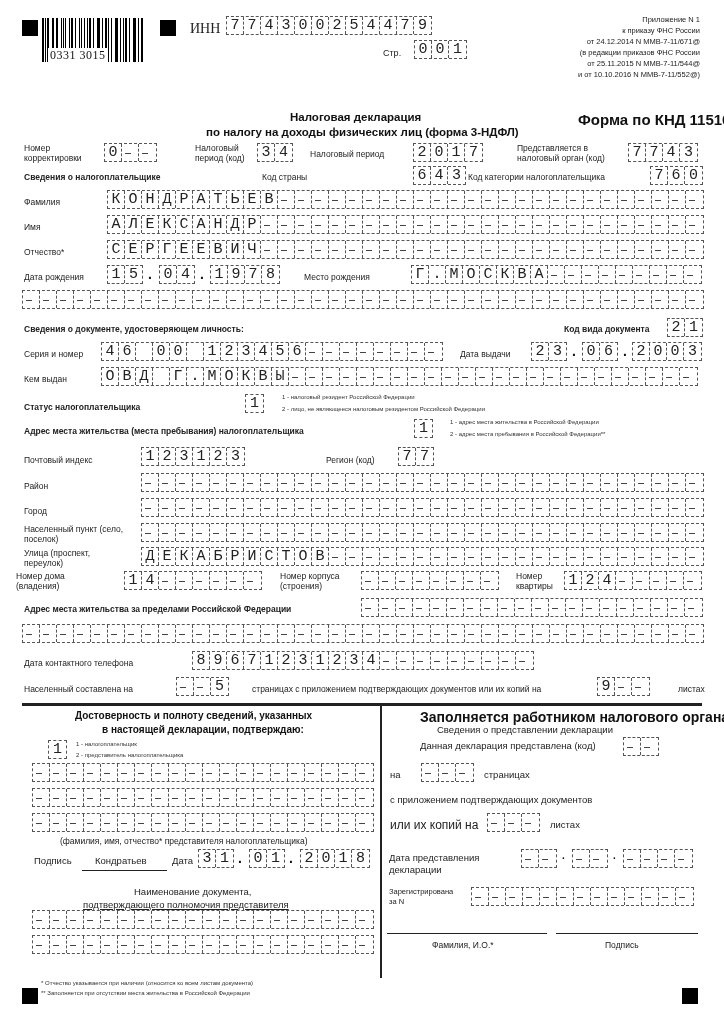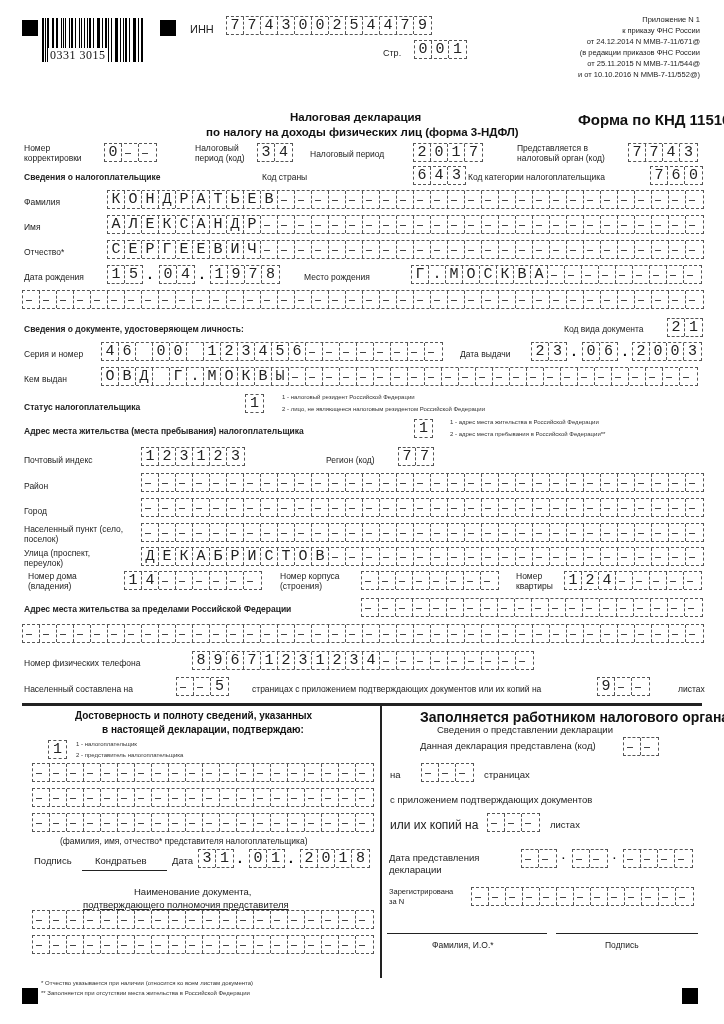--- a/index.html
+++ b/index.html
@@ -63,21 +63,21 @@
     <div class="bar" style="width: 1px; margin-right: 1px;"></div>
     <div class="bar" style="width: 3px; margin-right: 2px;"></div>
     <div class="bar" style="width: 2px; margin-right: 3px;"></div>
     <div class="bar" style="width: 1px; margin-right: 1px;"></div>
     <div class="bar" style="width: 2px; margin-right: 2px;"></div>
     <div class="bar" style="width: 1px; margin-right: 3px;"></div>
     <div class="bar" style="width: 3px; margin-right: 1px;"></div>
   </div>
 <div class="bc-digits">0331 3015</div>
 
-<div class="lbl" style="left:190px;top:24px;font-size:11px;">ИНН</div>
+<div class="lbl" style="left:190px;top:24px;font-size:14px;font-family:Liberation Serif, serif;">ИНН</div>
 <div class="grid" style="left:226px;top:16px;">
     <div class="cell">7</div>
     <div class="cell">7</div>
     <div class="cell">4</div>
     <div class="cell">3</div>
     <div class="cell">0</div>
     <div class="cell">0</div>
     <div class="cell">2</div>
     <div class="cell">5</div>
     <div class="cell">4</div>
@@ -334,21 +334,21 @@
     <div class="cell empty"></div>
     <div class="cell empty"></div>
     <div class="cell empty"></div>
     <div class="cell empty"></div>
     <div class="cell empty"></div>
     <div class="cell empty"></div>
     <div class="cell empty"></div>
   </div>
 
 <div class="lbl bold" style="left:24px;top:324px;">Сведения о документе, удостоверяющем личность:</div>
-<div class="lbl" style="left:564px;top:324px;">Код вида документа</div>
+<div class="lbl" style="left:564px;top:324px;font-weight:bold;">Код вида документа</div>
 <div class="grid" style="left:667px;top:318px;">
     <div class="cell">2</div>
     <div class="cell">1</div>
   </div>
 
 <div class="lbl" style="left:24px;top:349px;">Серия и номер</div>
 <div class="grid" style="left:101px;top:342px;">
     <div class="cell">4</div>
     <div class="cell">6</div>
     <div class="cell"></div>
@@ -594,21 +594,21 @@
     <div class="cell empty"></div>
     <div class="cell empty"></div>
     <div class="cell empty"></div>
     <div class="cell empty"></div>
     <div class="cell empty"></div>
     <div class="cell empty"></div>
     <div class="cell empty"></div>
     <div class="cell empty"></div>
   </div>
 
-<div class="lbl wrap" style="left:28px;top:571px;width:80px;">Номер дома (владения)</div>
+<div class="lbl wrap" style="left:16px;top:571px;width:80px;">Номер дома (владения)</div>
 <div class="grid" style="left:124px;top:571px;">
     <div class="cell">1</div>
     <div class="cell">4</div>
     <div class="cell empty"></div>
     <div class="cell empty"></div>
     <div class="cell empty"></div>
     <div class="cell empty"></div>
     <div class="cell empty"></div>
     <div class="cell empty"></div>
   </div>
@@ -694,21 +694,21 @@
     <div class="cell empty"></div>
     <div class="cell empty"></div>
     <div class="cell empty"></div>
     <div class="cell empty"></div>
     <div class="cell empty"></div>
     <div class="cell empty"></div>
     <div class="cell empty"></div>
     <div class="cell empty"></div>
   </div>
 
-<div class="lbl" style="left:24px;top:658px;">Номер физических телефона</div>
+<div class="lbl" style="left:24px;top:658px;">Дата контактного телефона</div>
 <div class="grid" style="left:192px;top:651px;">
     <div class="cell">8</div>
     <div class="cell">9</div>
     <div class="cell">6</div>
     <div class="cell">7</div>
     <div class="cell">1</div>
     <div class="cell">2</div>
     <div class="cell">3</div>
     <div class="cell">1</div>
     <div class="cell">2</div>

